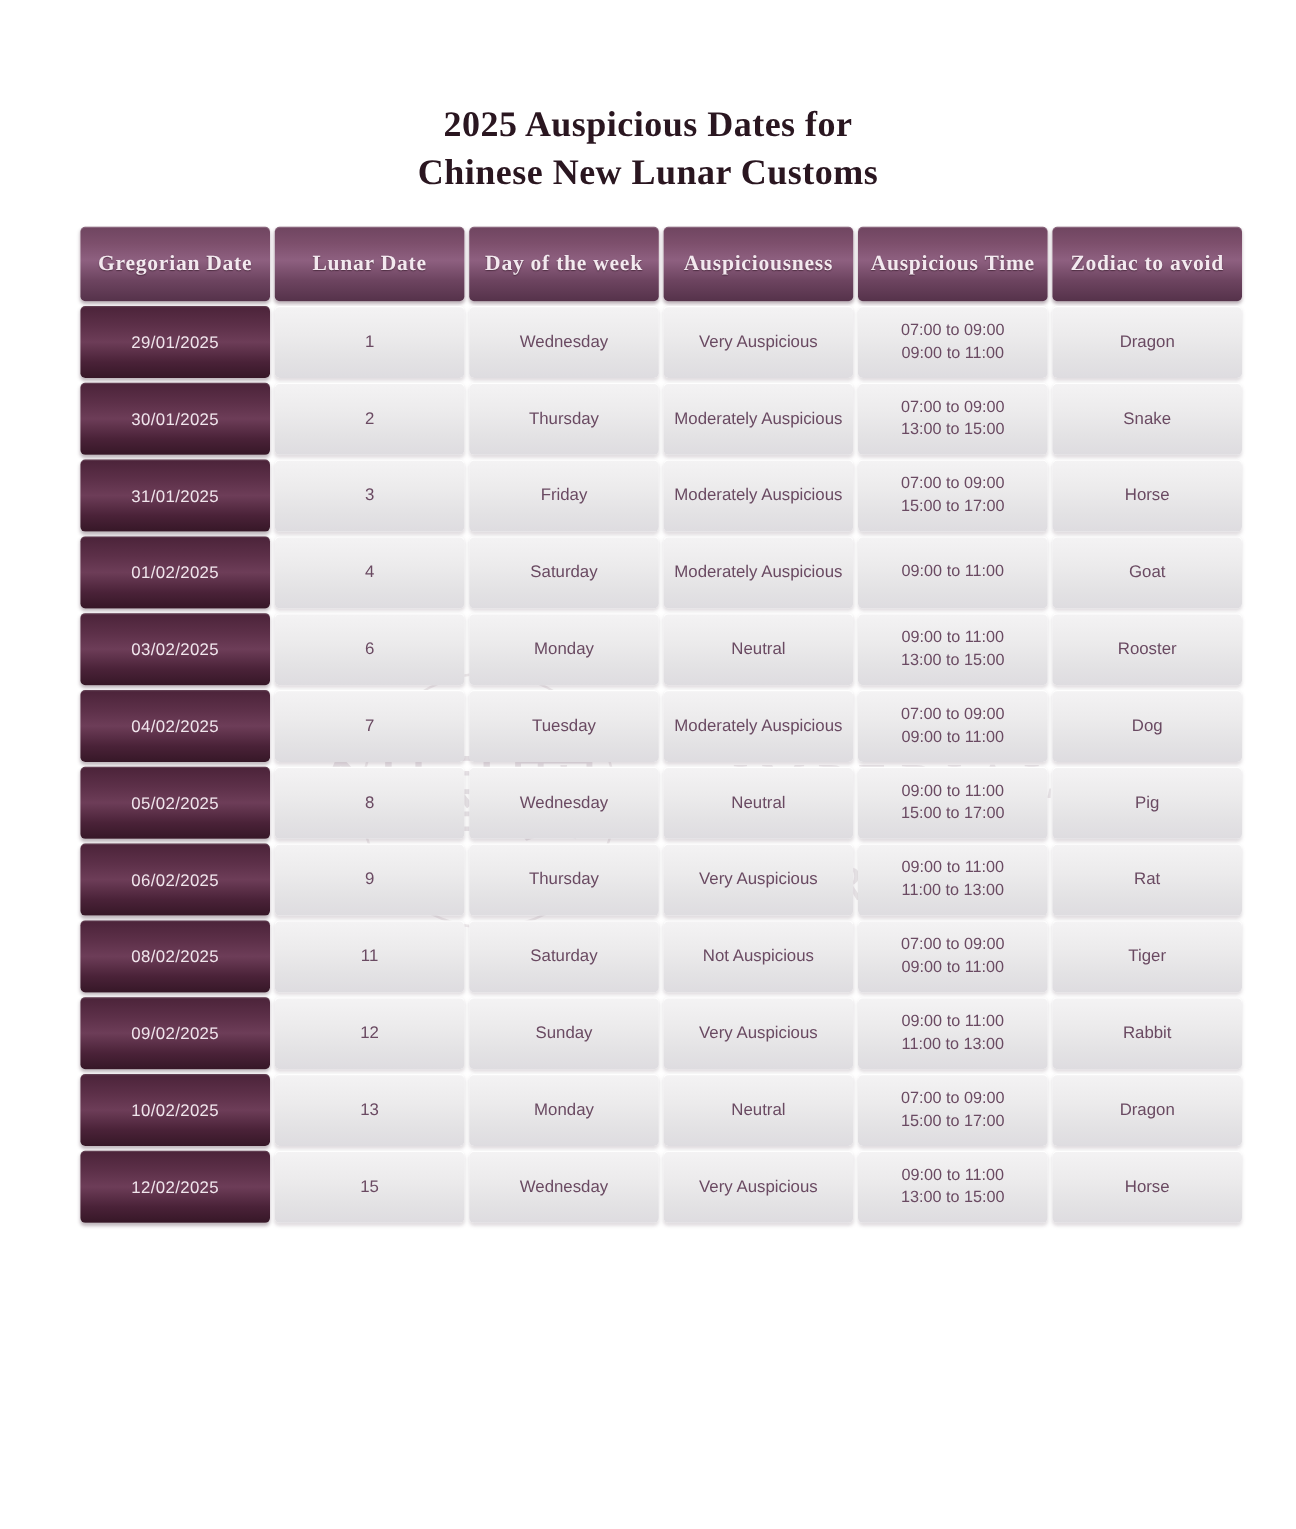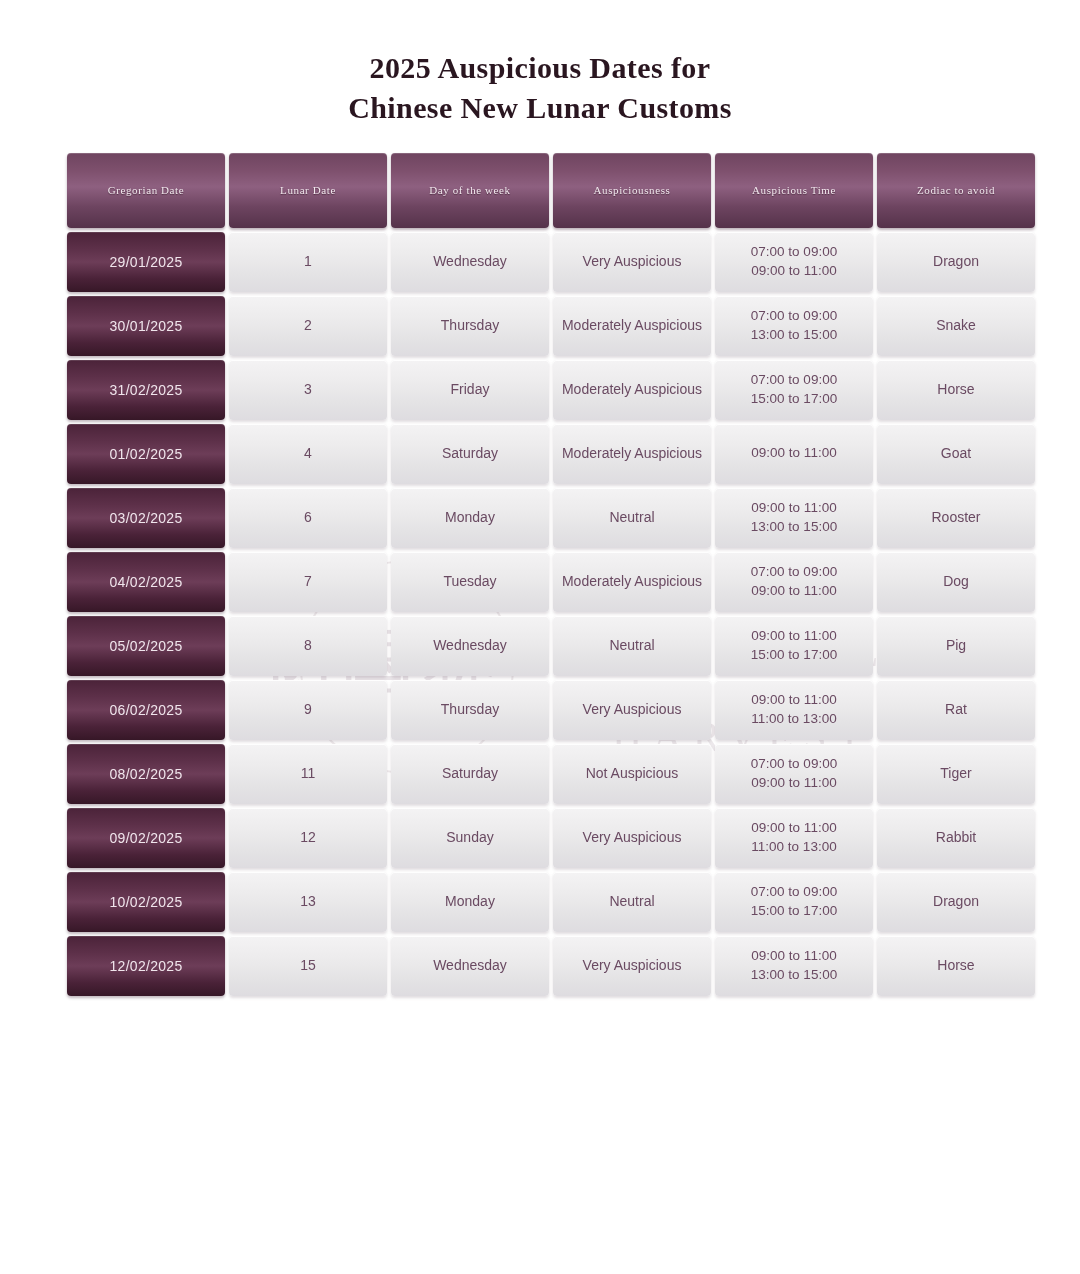--- a/index.html
+++ b/index.html
@@ -71,20 +71,21 @@
     position: relative;
     z-index: 2;
     text-align: center;
     padding-top: 48px;
     font-family: "Liberation Serif", serif;
     color: #2a1620;
     font-size: 30px;
     font-weight: bold;
     line-height: 1.33;
     letter-spacing: 0.4px;
+    margin-top: 36px;
   }
   #title .line { display: block; }
 
   
   #table-wrap {
     position: relative;
     z-index: 2;
     margin: 21px auto 0 auto;
     width: 954px;
   }
@@ -101,27 +102,27 @@
 
   
   col.c0 { width: 158px; }
   col.c1 { width: 158px; }
   col.c2 { width: 158px; }
   col.c3 { width: 158px; }
   col.c4 { width: 158px; }
   col.c5 { width: 158px; }
 
   .hcell {
-    height: 75px;
+    height: 62px;
     background: linear-gradient(to bottom, #6f4560 0%, #7d4f6c 22%, #8e6080 45%, #6d4460 72%, #55324a 100%);
     border-radius: 4px;
     color: #f3e9ef;
     font-family: "Liberation Serif", serif;
-    font-size: 11px;
-    font-weight: normal;
+    font-size: 18px;
+    font-weight: bold;
     letter-spacing: 0.6px;
     display: flex;
     align-items: center;
     justify-content: center;
     box-shadow: 0 2px 3px rgba(60, 30, 50, 0.35), inset 0 1px 0 rgba(255,255,255,0.18);
     text-shadow: 0 1px 1px rgba(40,15,30,0.55);
   }
 
   .datecell {
     height: 60px;
@@ -248,21 +249,21 @@
                 <span class="multi">13:00 to 15:00</span>
               </span>
             </div>
           </td>
           <td>
             <div class="cell">Snake</div>
           </td>
         </tr>
         <tr>
           <td>
-            <div class="datecell">31/02/2025</div>
+            <div class="datecell">31/01/2025</div>
           </td>
           <td>
             <div class="cell">3</div>
           </td>
           <td>
             <div class="cell">Friday</div>
           </td>
           <td>
             <div class="cell">Moderately Auspicious</div>
           </td>

